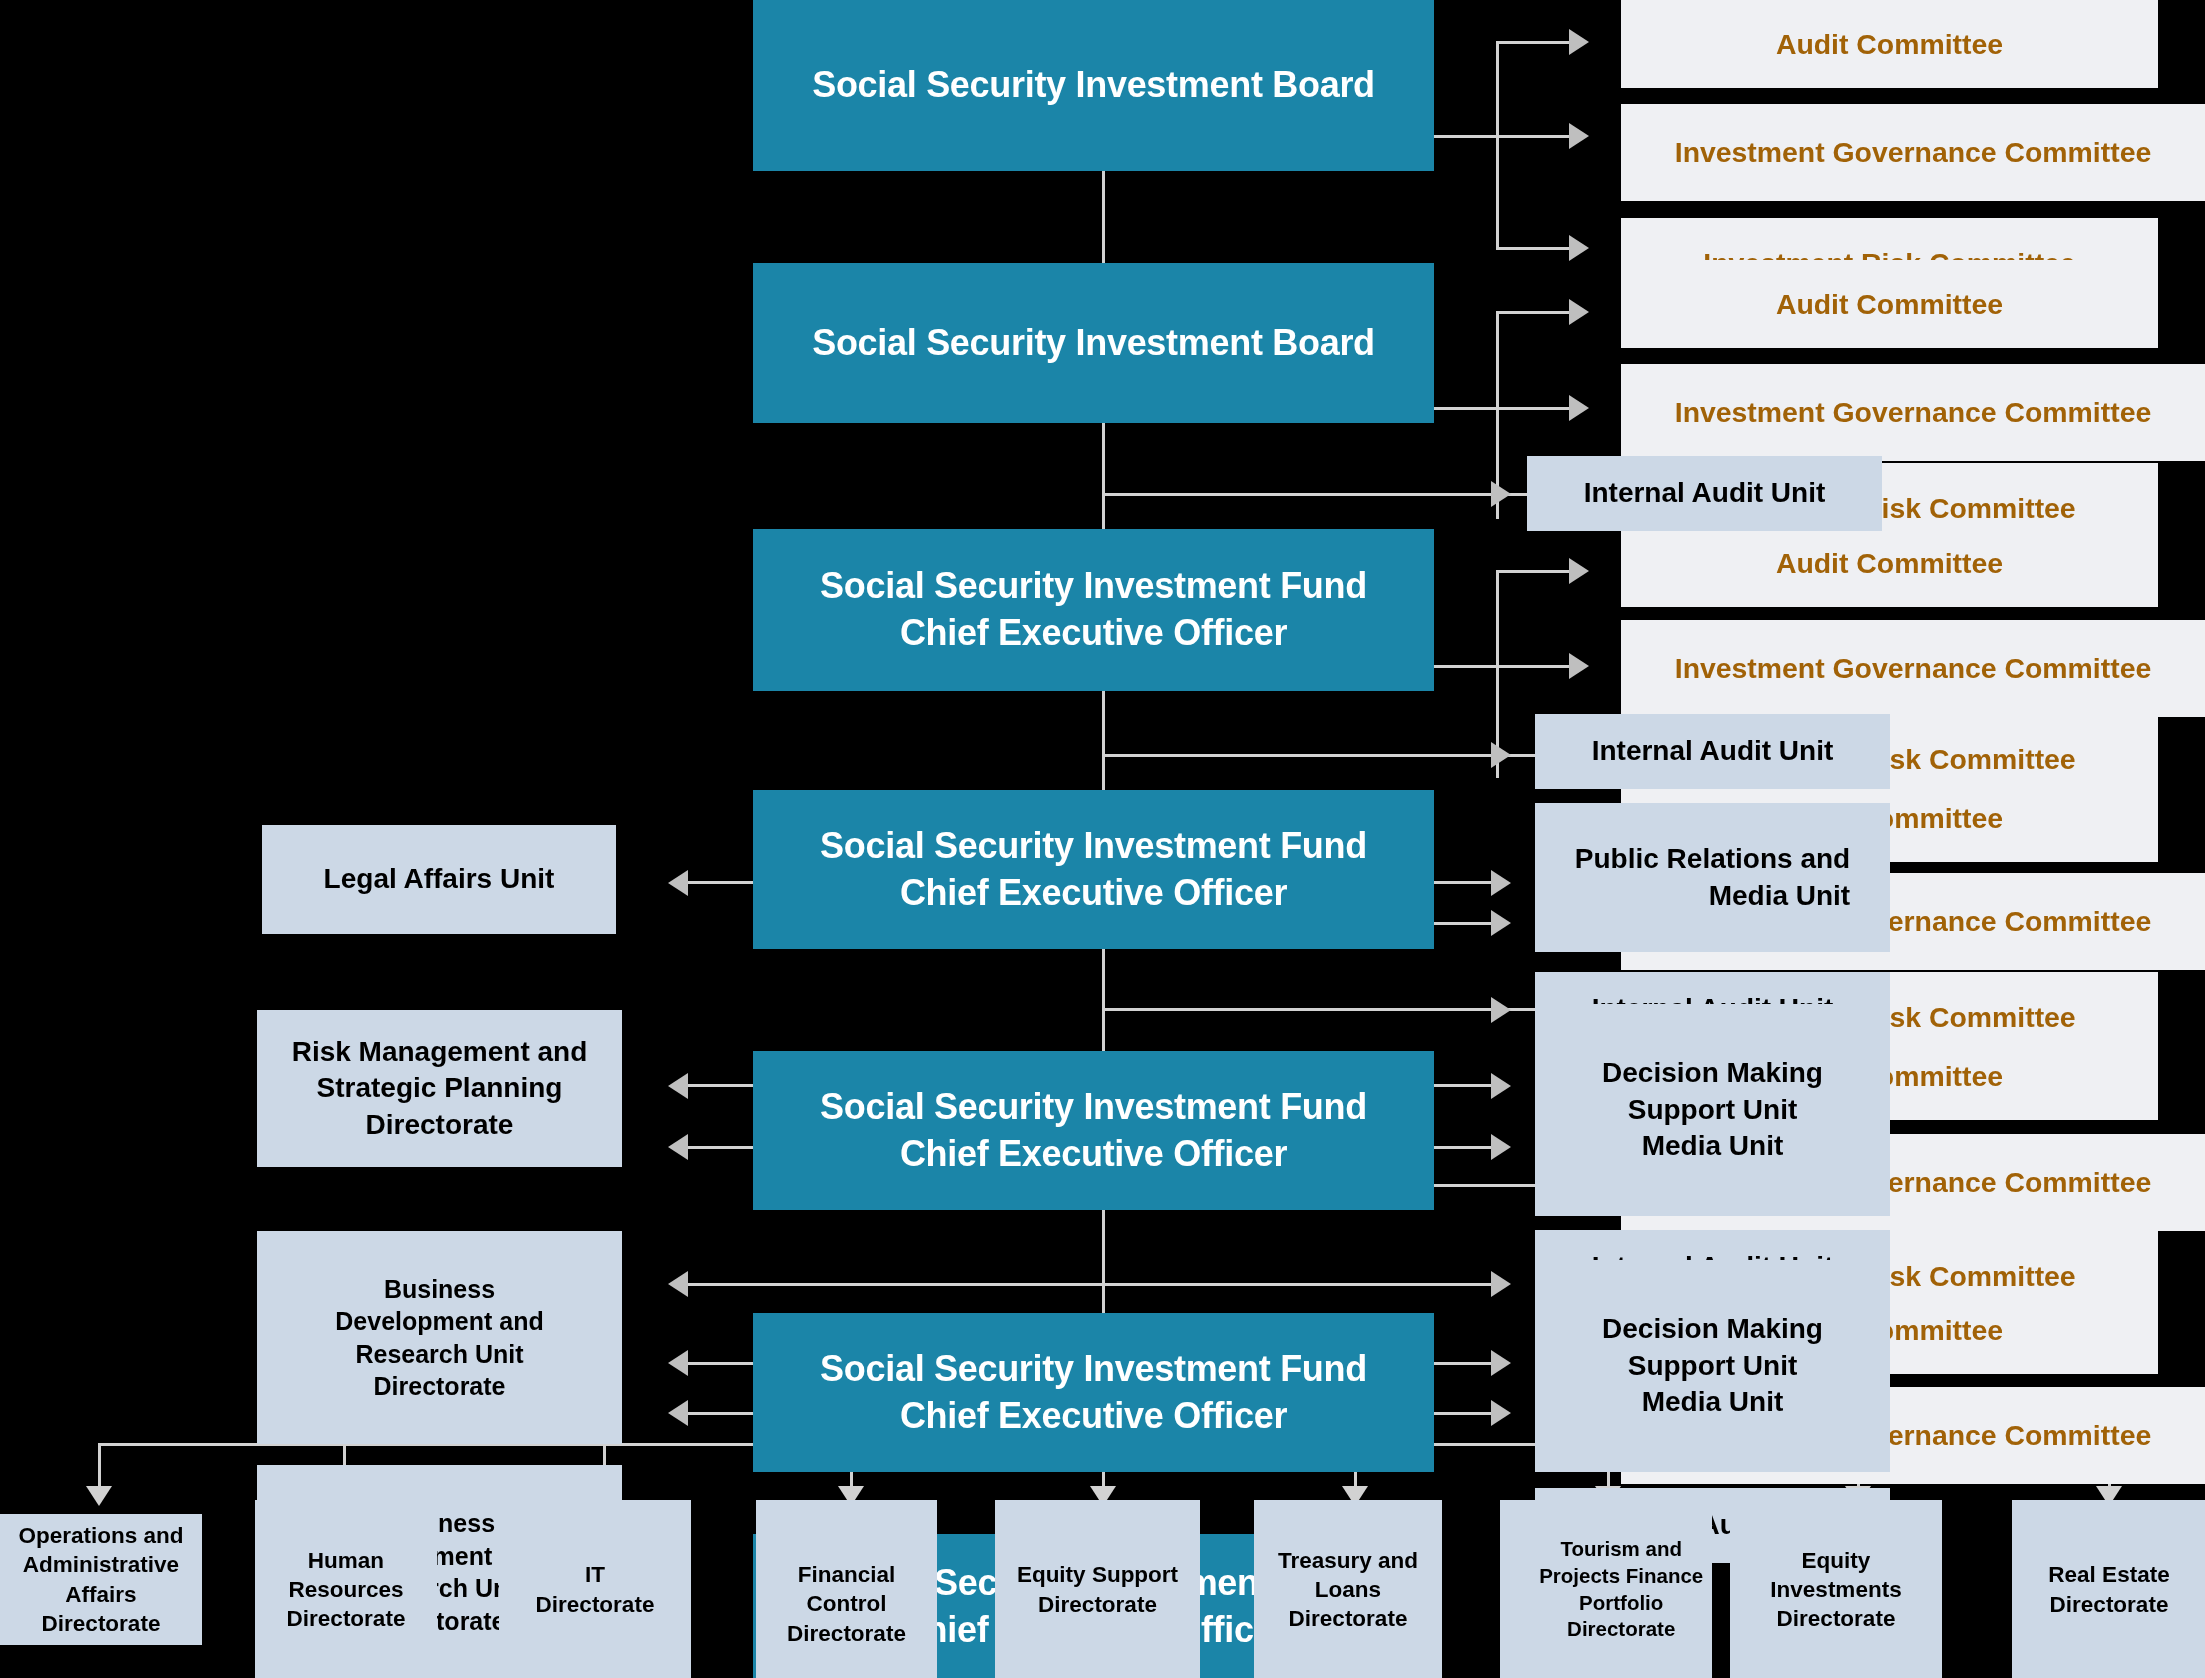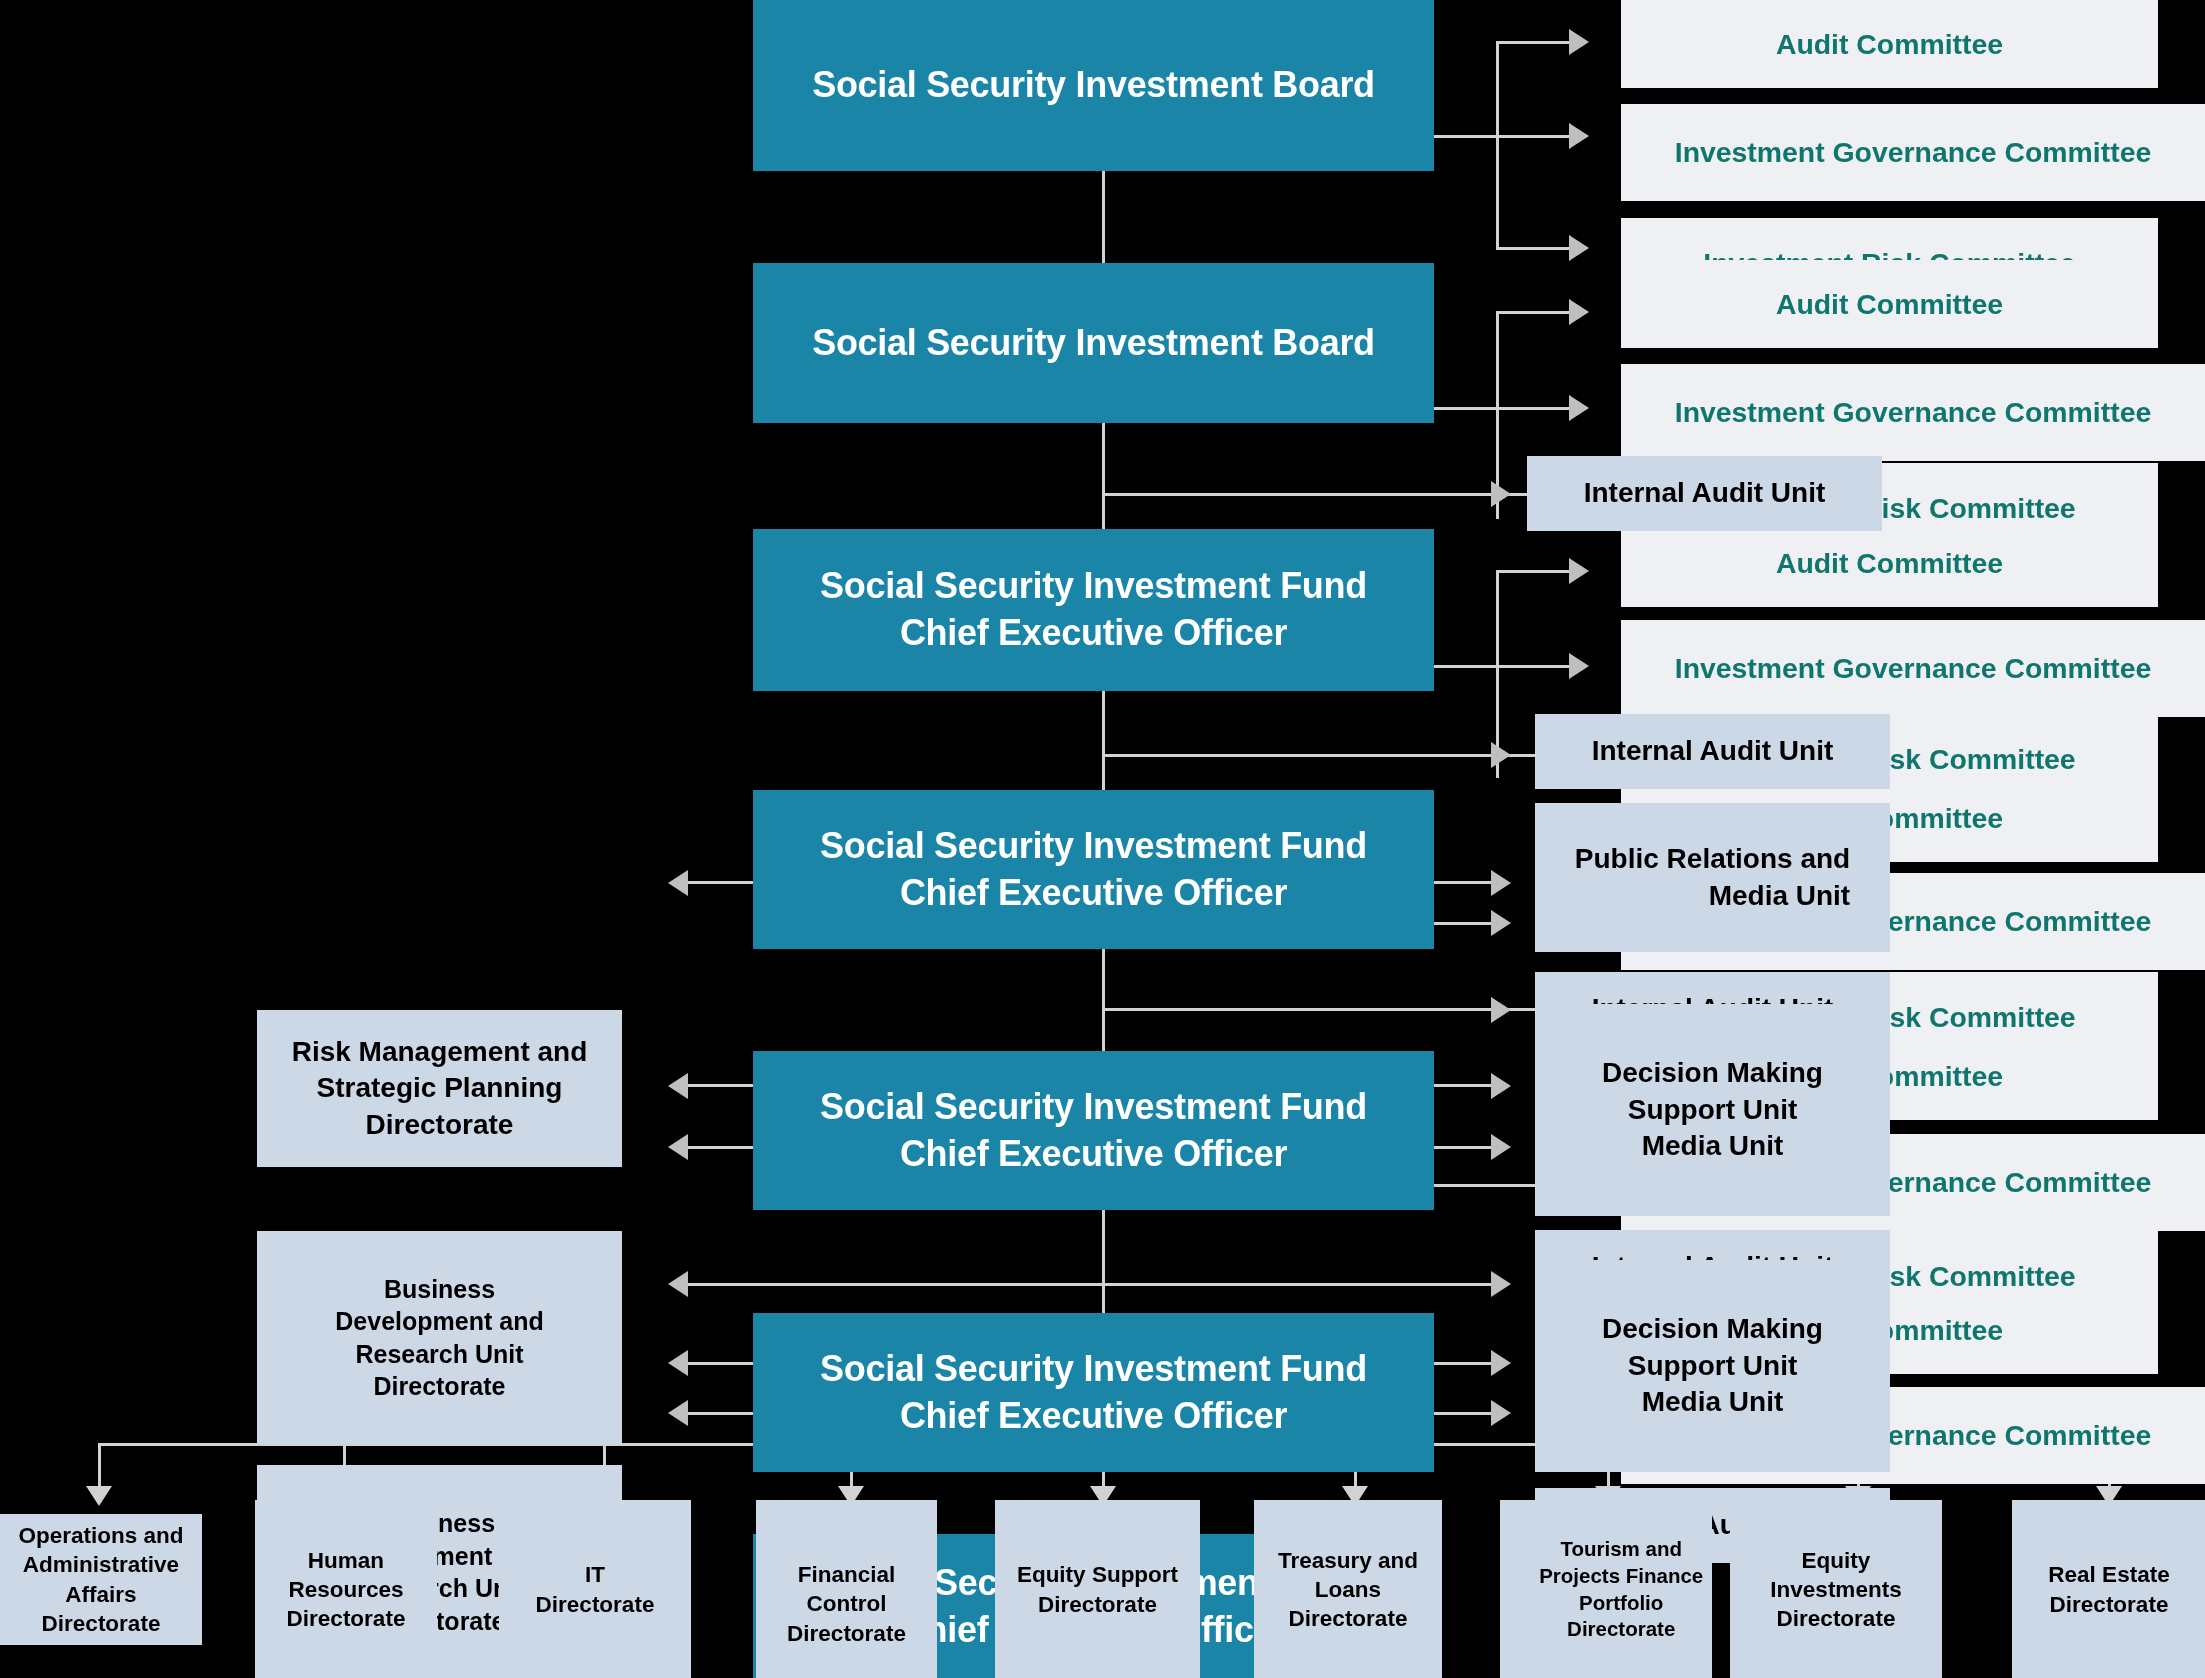--- a/index.html
+++ b/index.html
@@ -25,21 +25,21 @@
   
   .teal{
     background:#1B85A8;
     color:#FFFFFF;
     font-weight:bold;
     font-size:36px;
     letter-spacing:-0.3px;
   }
   .committee{
     background:#EFF0F3;
-    color:#0f766e;
+    color:#a16207;
     font-weight:bold;
     font-size:28.4px;
   }
   .unit{
     background:#CCD8E6;
     color:#000000;
     font-weight:bold;
     font-size:28px;
   }
   .unit.small{font-size:25px;}
@@ -163,20 +163,21 @@
   <div class="node committee" style="left:1621px;top:873px;width:584px;height:97px;">Investment Governance Committee</div>
   <div class="node committee" style="left:1621px;top:972px;width:537px;height:91px;">Investment Risk Committee</div>
 
   <div class="node committee" style="left:1621px;top:1032px;width:537px;height:88px;">Audit Committee</div>
   <div class="node committee" style="left:1621px;top:1134px;width:584px;height:97px;">Investment Governance Committee</div>
   <div class="node committee" style="left:1621px;top:1231px;width:537px;height:91px;">Investment Risk Committee</div>
 
   <div class="node committee" style="left:1621px;top:1286px;width:537px;height:88px;">Audit Committee</div>
   <div class="node committee" style="left:1621px;top:1387px;width:584px;height:97px;">Investment Governance Committee</div>
 
+  <div class="node unit" style="left:262px;top:825px;width:354px;height:109px;">Legal Affairs Unit</div>
   <div class="node unit" style="left:257px;top:1010px;width:365px;height:157px;">Risk Management and
 Strategic Planning
 Directorate</div>
   <div class="node unit small" style="left:257px;top:1231px;width:365px;height:213px;">Business
 Development and
 Research Unit
 Directorate</div>
   <div class="node unit small" style="left:257px;top:1465px;width:365px;height:214px;">Business
 Development and
 Research Unit

